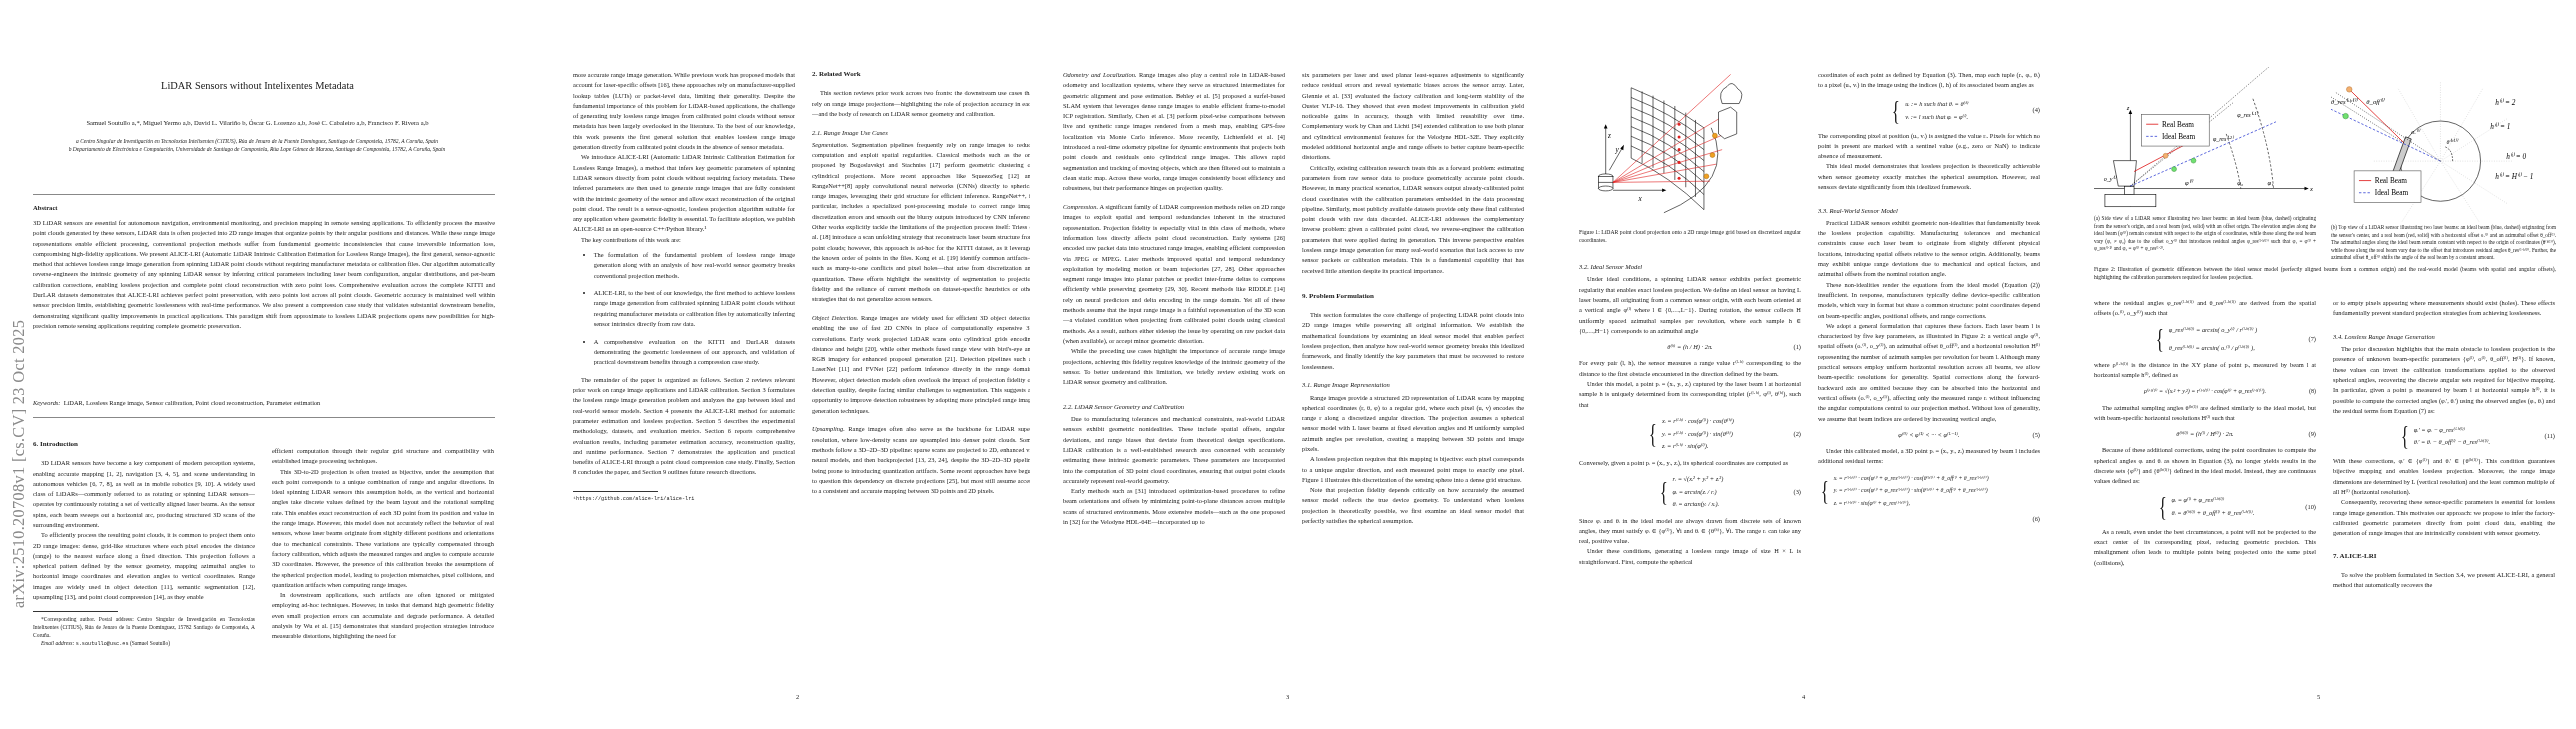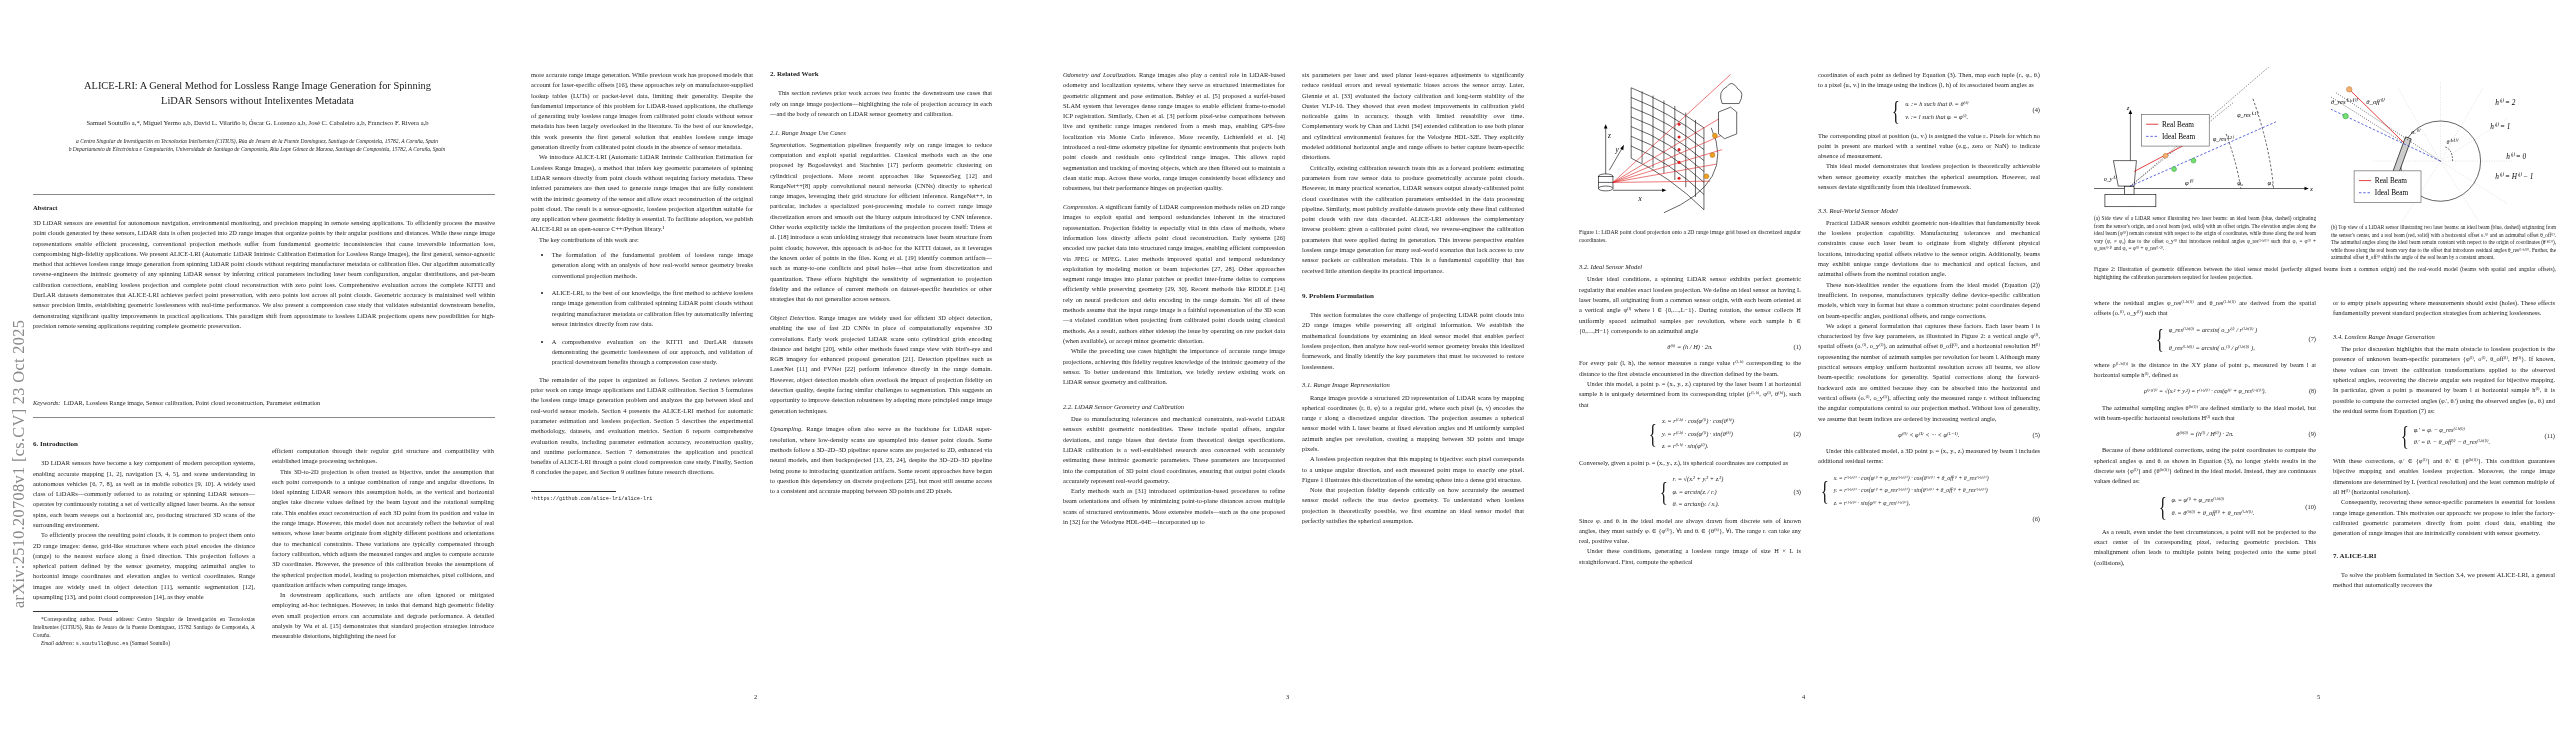--- a/index.html
+++ b/index.html
@@ -1,18 +1,18 @@
 <!DOCTYPE html>
 <html style="font-size:9.7px"><head>
 <meta charset="utf-8">
 <style>
   html,body{margin:0;padding:0;background:#fff;}
   body{width:2576px;height:729px;position:relative;overflow:hidden;font-family:"Liberation Serif","DejaVu Serif",serif;color:#1a1a1a;}
   .page{position:absolute;top:0;width:515px;height:729px;background:#fff;}
-  .p1{left:0}.p2{left:498px}.p3{left:1030px}.p4{left:1546px}.p5{left:2061px}
+  .p1{left:0}.p2{left:540px}.p3{left:1030px}.p4{left:1546px}.p5{left:2061px}
   .col{position:absolute;width:222px;font-size:6.4px;line-height:10.3px;text-align:justify;hyphens:auto;}
   .colL{left:33px}.colR{left:272px}
   .col p{margin:0;text-indent:8px;}
   .col p.ni{text-indent:0}
   .col p + p{margin-top:0}
   h2{font-size:7px;font-weight:bold;margin:0 0 8.5px 0;line-height:9.7px;}
   h3{font-size:6.6px;font-weight:normal;font-style:italic;margin:8.5px 0 2.4px 0;line-height:9.7px;}
   .para-head{font-style:italic;}
   .gap{height:8.5px}
   .pagenum{position:absolute;top:693px;left:0;width:515px;text-align:center;font-size:6.4px;}
@@ -36,21 +36,20 @@
   .eq .rows{display:flex;flex-direction:column;gap:2.4px;}
   .figcap{font-size:5.7px;line-height:8px;text-align:justify;}
   svg text{font-family:"Liberation Serif",serif;}
 </style>
 </head>
 <body>
 
 <div class="page p1">
   <div class="stamp">arXiv:2510.20708v1  [cs.CV]  23 Oct 2025</div>
   <div class="title">
-    <div>ALICE-LRI: A General Method for Lossless Range Image Generation for Spinning</div>
     <div>LiDAR Sensors without Intelixentes Metadata</div>
   </div>
   <div class="authors">Samuel Soutullo a,*, Miguel Yermo a,b, David L. Vilariño b, Óscar G. Lorenzo a,b, José C. Cabaleiro a,b, Francisco F. Rivera a,b</div>
   <div class="affil">
     <div>a Centro Singular de Investigación en Tecnoloxías Intelixentes (CiTIUS), Rúa de Jenaro de la Fuente Domínguez, Santiago de Compostela, 15782, A Coruña, Spain</div>
     <div>b Departamento de Electrónica e Computación, Universidade de Santiago de Compostela, Rúa Lope Gómez de Marzoa, Santiago de Compostela, 15782, A Coruña, Spain</div>
   </div>
   <div class="rule" style="top:194px"></div>
   <div class="abs-head">Abstract</div>
   <div class="abs">3D LiDAR sensors are essential for autonomous navigation, environmental monitoring, and precision mapping in remote sensing applications. To efficiently process the massive point clouds generated by these sensors, LiDAR data is often projected into 2D range images that organize points by their angular positions and distances. While these range image representations enable efficient processing, conventional projection methods suffer from fundamental geometric inconsistencies that cause irreversible information loss, compromising high-fidelity applications. We present ALICE-LRI (Automatic LiDAR Intrinsic Calibration Estimation for Lossless Range Images), the first general, sensor-agnostic method that achieves lossless range image generation from spinning LiDAR point clouds without requiring manufacturer metadata or calibration files. Our algorithm automatically reverse-engineers the intrinsic geometry of any spinning LiDAR sensor by inferring critical parameters including laser beam configuration, angular distributions, and per-beam calibration corrections, enabling lossless projection and complete point cloud reconstruction with zero point loss. Comprehensive evaluation across the complete KITTI and DurLAR datasets demonstrates that ALICE-LRI achieves perfect point preservation, with zero points lost across all point clouds. Geometric accuracy is maintained well within sensor precision limits, establishing geometric losslessness with real-time performance. We also present a compression case study that validates substantial downstream benefits, demonstrating significant quality improvements in practical applications. This paradigm shift from approximate to lossless LiDAR projections opens new possibilities for high-precision remote sensing applications requiring complete geometric preservation.</div>

